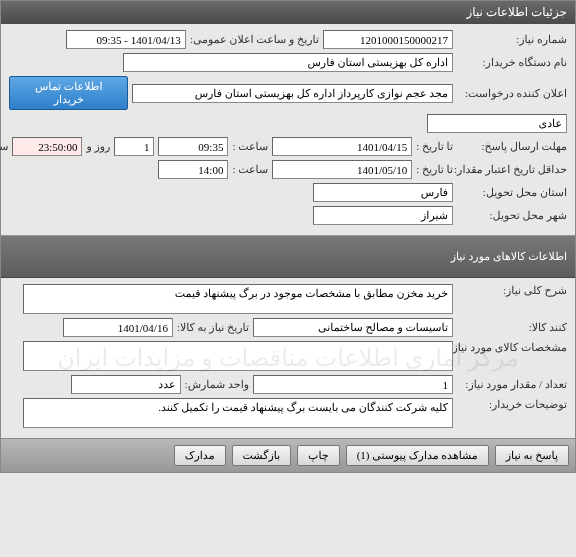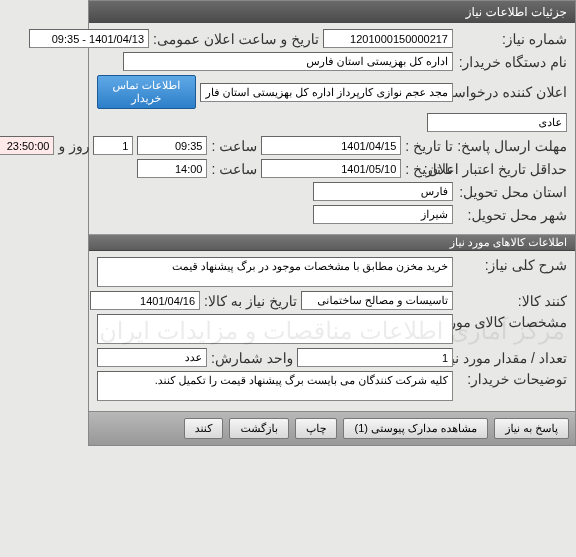--- a/index.html
+++ b/index.html
@@ -4,54 +4,55 @@
 <style>
 * { box-sizing: border-box; }
 body {
   margin: 0;
   font-family: Tahoma, Arial, sans-serif;
   font-size: 11px;
   background: #e8e9e6;
   direction: rtl;
 }
 .window {
-  width: 488px;
+  width: 576px;
   background: #e8e9e6;
   border: 1px solid #888;
+  font-family: Liberation Serif, serif;
 }
 .titlebar {
   background: linear-gradient(#6a6a6a, #4a4a4a);
   color: #fff;
   padding: 4px 8px;
   font-size: 12px;
   display: flex;
   align-items: center;
 }
 .section-header {
   background: linear-gradient(#787878, #5c5c5c);
   color: #fff;
-  padding: 1px 8px;
+  padding: 14px 8px;
   font-size: 11px;
   border-top: 1px solid #999;
   border-bottom: 1px solid #444;
 }
 .form-body {
   padding: 6px 8px;
   position: relative;
 }
 .row {
   display: flex;
   align-items: center;
   margin-bottom: 4px;
   gap: 4px;
 }
 .label {
   color: #333;
   white-space: nowrap;
-  font-size: 14px;
+  font-size: 11px;
 }
 .label-w {
   width: 110px;
   text-align: right;
   flex-shrink: 0;
 }
 input.field, .field {
   background: #fff;
   border: 1px solid #888;
   border-top-color: #666;
@@ -138,21 +139,21 @@
       <span class="label">تا تاریخ :</span>
       <input class="field field-med" value="1401/04/15" style="">
       <span class="label">ساعت :</span>
       <input class="field field-sm" value="09:35" style="">
       <input class="field field-xs" value="1" style="">
       <span class="label">روز و</span>
       <input class="field field-sm" style="background: rgb(255, 233, 233);" value="23:50:00">
       <span class="label">ساعت باقی مانده</span>
     </div>
     <div class="row">
-      <span class="label label-w">حداقل تاریخ اعتبار اعلان:</span>
+      <span class="label label-w">حداقل تاریخ اعتبار مقدار:</span>
       <span class="label">تا تاریخ :</span>
       <input class="field field-med" value="1401/05/10" style="">
       <span class="label">ساعت :</span>
       <input class="field field-sm" value="14:00" style="">
     </div>
     <div class="row">
       <span class="label label-w">استان محل تحویل:</span>
       <input class="field field-med" value="فارس" style="">
     </div>
     <div class="row">
@@ -190,16 +191,16 @@
       <span class="label label-w">توضیحات خریدار:</span>
       <textarea class="field" rows="2" style="width: 430px;">کلیه شرکت کنندگان می بایست برگ پیشنهاد قیمت را تکمیل کنند.</textarea>
     </div>
   </div>
 
   <div class="footer">
     <button class="btn">پاسخ به نیاز</button>
     <button class="btn">مشاهده مدارک پیوستی (1)</button>
     <button class="btn">چاپ</button>
     <button class="btn">بازگشت</button>
-    <button class="btn">کنند</button>
+    <button class="btn">مدارک</button>
   </div>
 
 </div>
 
 </body></html>

